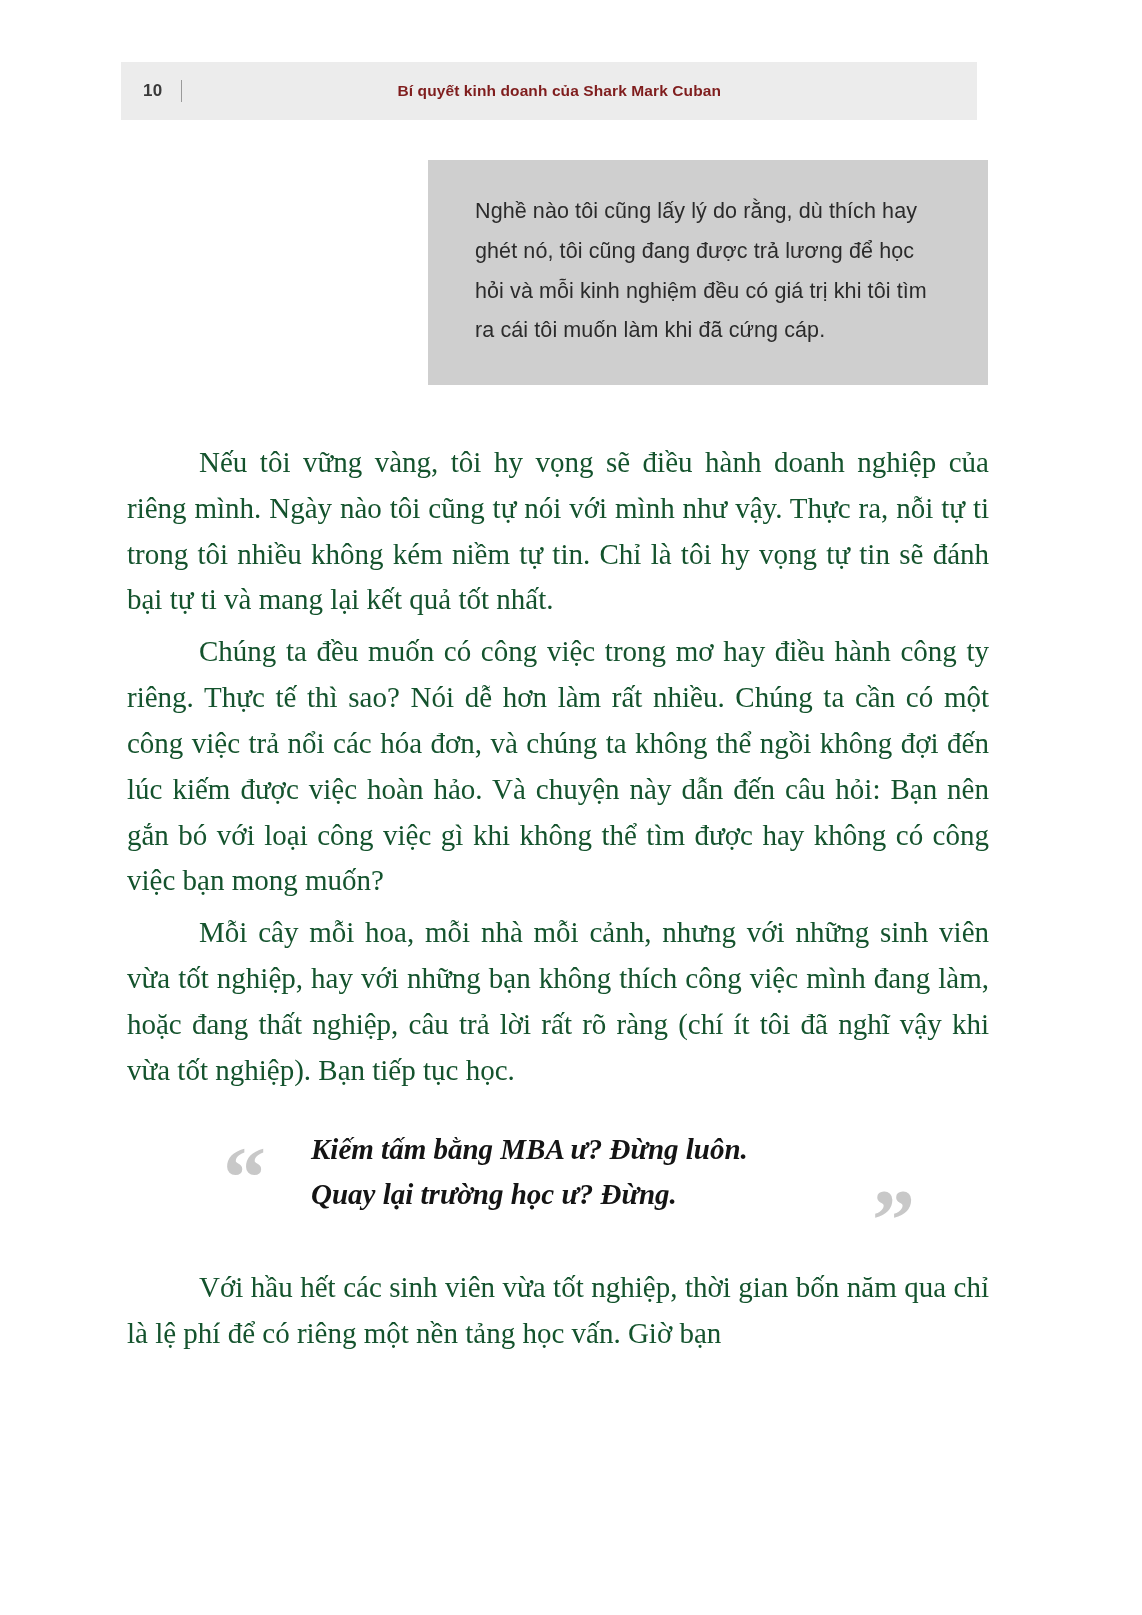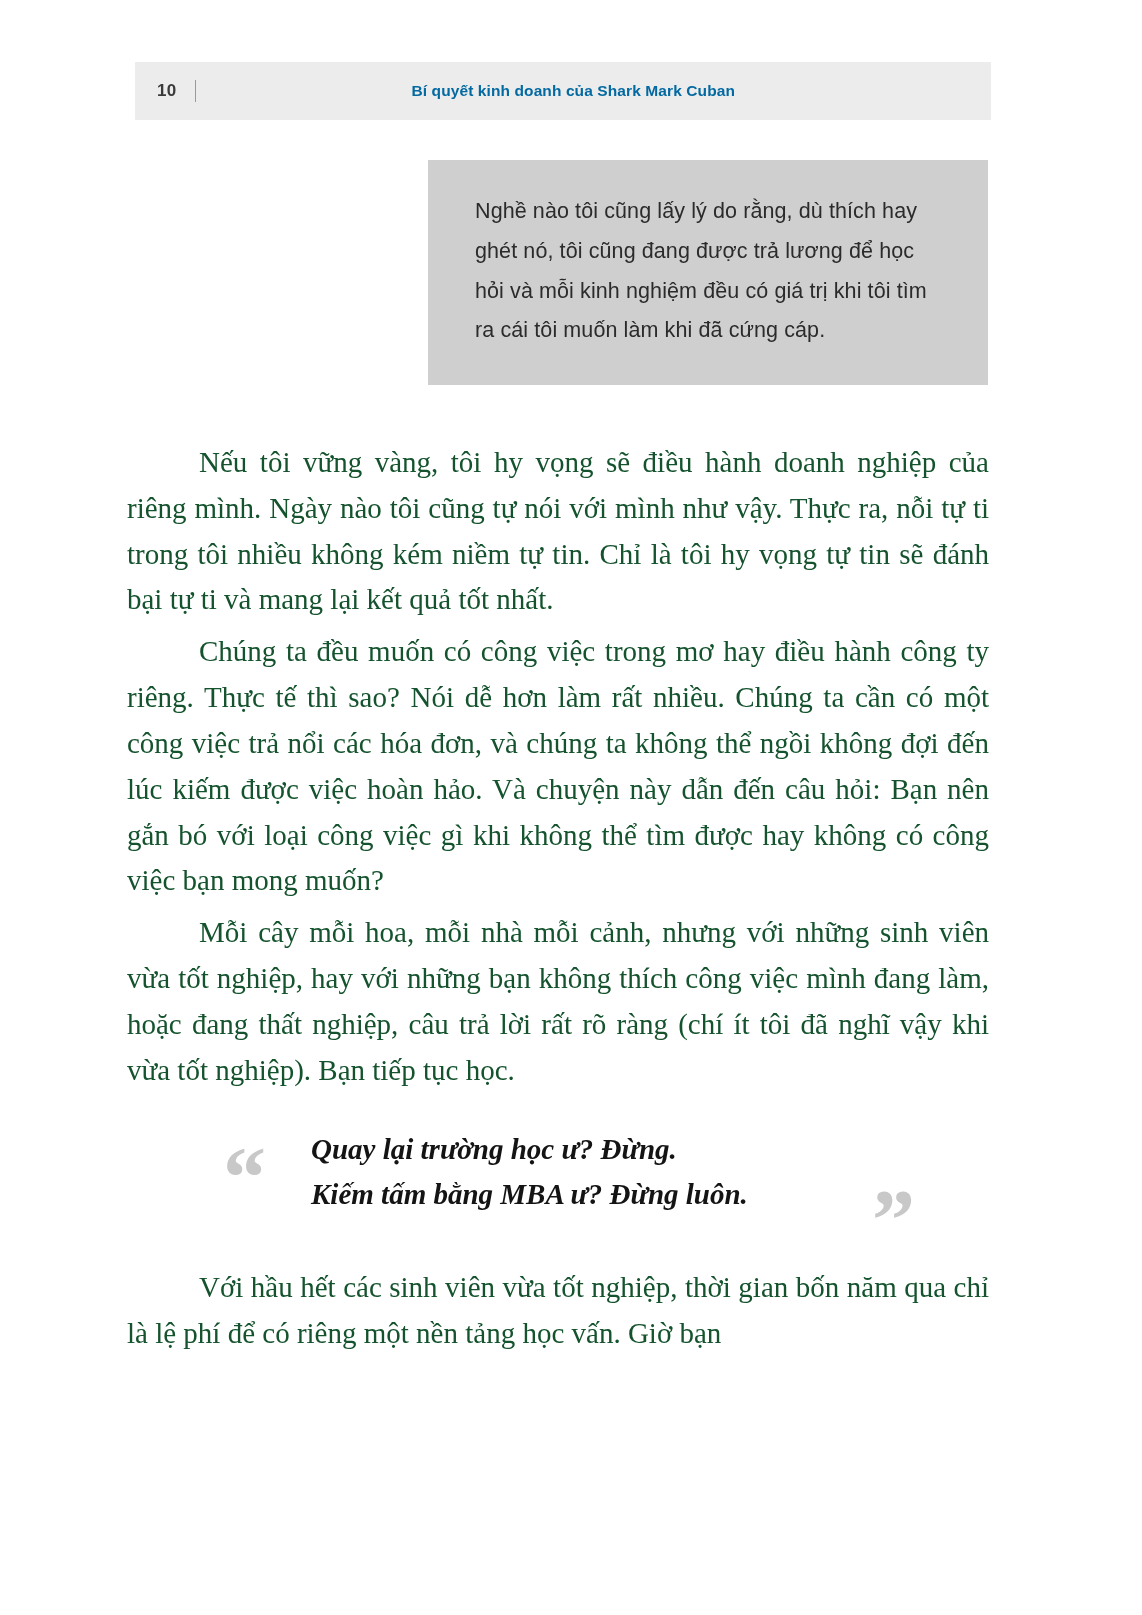--- a/index.html
+++ b/index.html
@@ -16,21 +16,21 @@
   .page {
     position: relative;
     width: 1142px;
     height: 1615px;
     background: #ffffff;
   }
 
   
   .header-band {
     position: absolute;
-    left: 135px;
+    left: 121px;
     top: 62px;
     width: 856px;
     height: 58px;
     background: #ececec;
     display: flex;
     align-items: center;
   }
   .header-page-num {
     font-family: "Liberation Sans", sans-serif;
     font-size: 17px;
@@ -44,21 +44,21 @@
     height: 22px;
     background: #9a9a9a;
     margin-left: 18px;
   }
   .header-title {
     flex: 1;
     text-align: center;
     font-family: "Liberation Sans", sans-serif;
     font-size: 15.5px;
     font-weight: 700;
-    color: #0369a1;
+    color: #7f1d1d;
     letter-spacing: 0.1px;
     margin-right: 40px;
   }
 
   
   .callout {
     position: absolute;
     left: 428px;
     top: 160px;
     width: 560px;
@@ -146,21 +146,21 @@
     <p>Nghề nào tôi cũng lấy lý do rằng, dù thích hay ghét nó, tôi cũng đang được trả lương để học hỏi và mỗi kinh nghiệm đều có giá trị khi tôi tìm ra cái tôi muốn làm khi đã cứng cáp.</p>
   </div>
 
   <div class="body-col">
     <p>Nếu tôi vững vàng, tôi hy vọng sẽ điều hành doanh nghiệp của riêng mình. Ngày nào tôi cũng tự nói với mình như vậy. Thực ra, nỗi tự ti trong tôi nhiều không kém niềm tự tin. Chỉ là tôi hy vọng tự tin sẽ đánh bại tự ti và mang lại kết quả tốt nhất.</p>
     <p>Chúng ta đều muốn có công việc trong mơ hay điều hành công ty riêng. Thực tế thì sao? Nói dễ hơn làm rất nhiều. Chúng ta cần có một công việc trả nổi các hóa đơn, và chúng ta không thể ngồi không đợi đến lúc kiếm được việc hoàn hảo. Và chuyện này dẫn đến câu hỏi: Bạn nên gắn bó với loại công việc gì khi không thể tìm được hay không có công việc bạn mong muốn?</p>
     <p>Mỗi cây mỗi hoa, mỗi nhà mỗi cảnh, nhưng với những sinh viên vừa tốt nghiệp, hay với những bạn không thích công việc mình đang làm, hoặc đang thất nghiệp, câu trả lời rất rõ ràng (chí ít tôi đã nghĩ vậy khi vừa tốt nghiệp). Bạn tiếp tục học.</p>
 
     <div class="inline-quote">
       <span class="qmark open">“</span>
+      <p class="qline">Kiếm tấm bằng MBA ư? Đừng luôn.</p>
       <p class="qline">Quay lại trường học ư? Đừng.</p>
-      <p class="qline">Kiếm tấm bằng MBA ư? Đừng luôn.</p>
       <span class="qmark close">”</span>
     </div>
 
     <p>Với hầu hết các sinh viên vừa tốt nghiệp, thời gian bốn năm qua chỉ là lệ phí để có riêng một nền tảng học vấn. Giờ bạn</p>
   </div>
 
 </div>
 
 </body></html>

